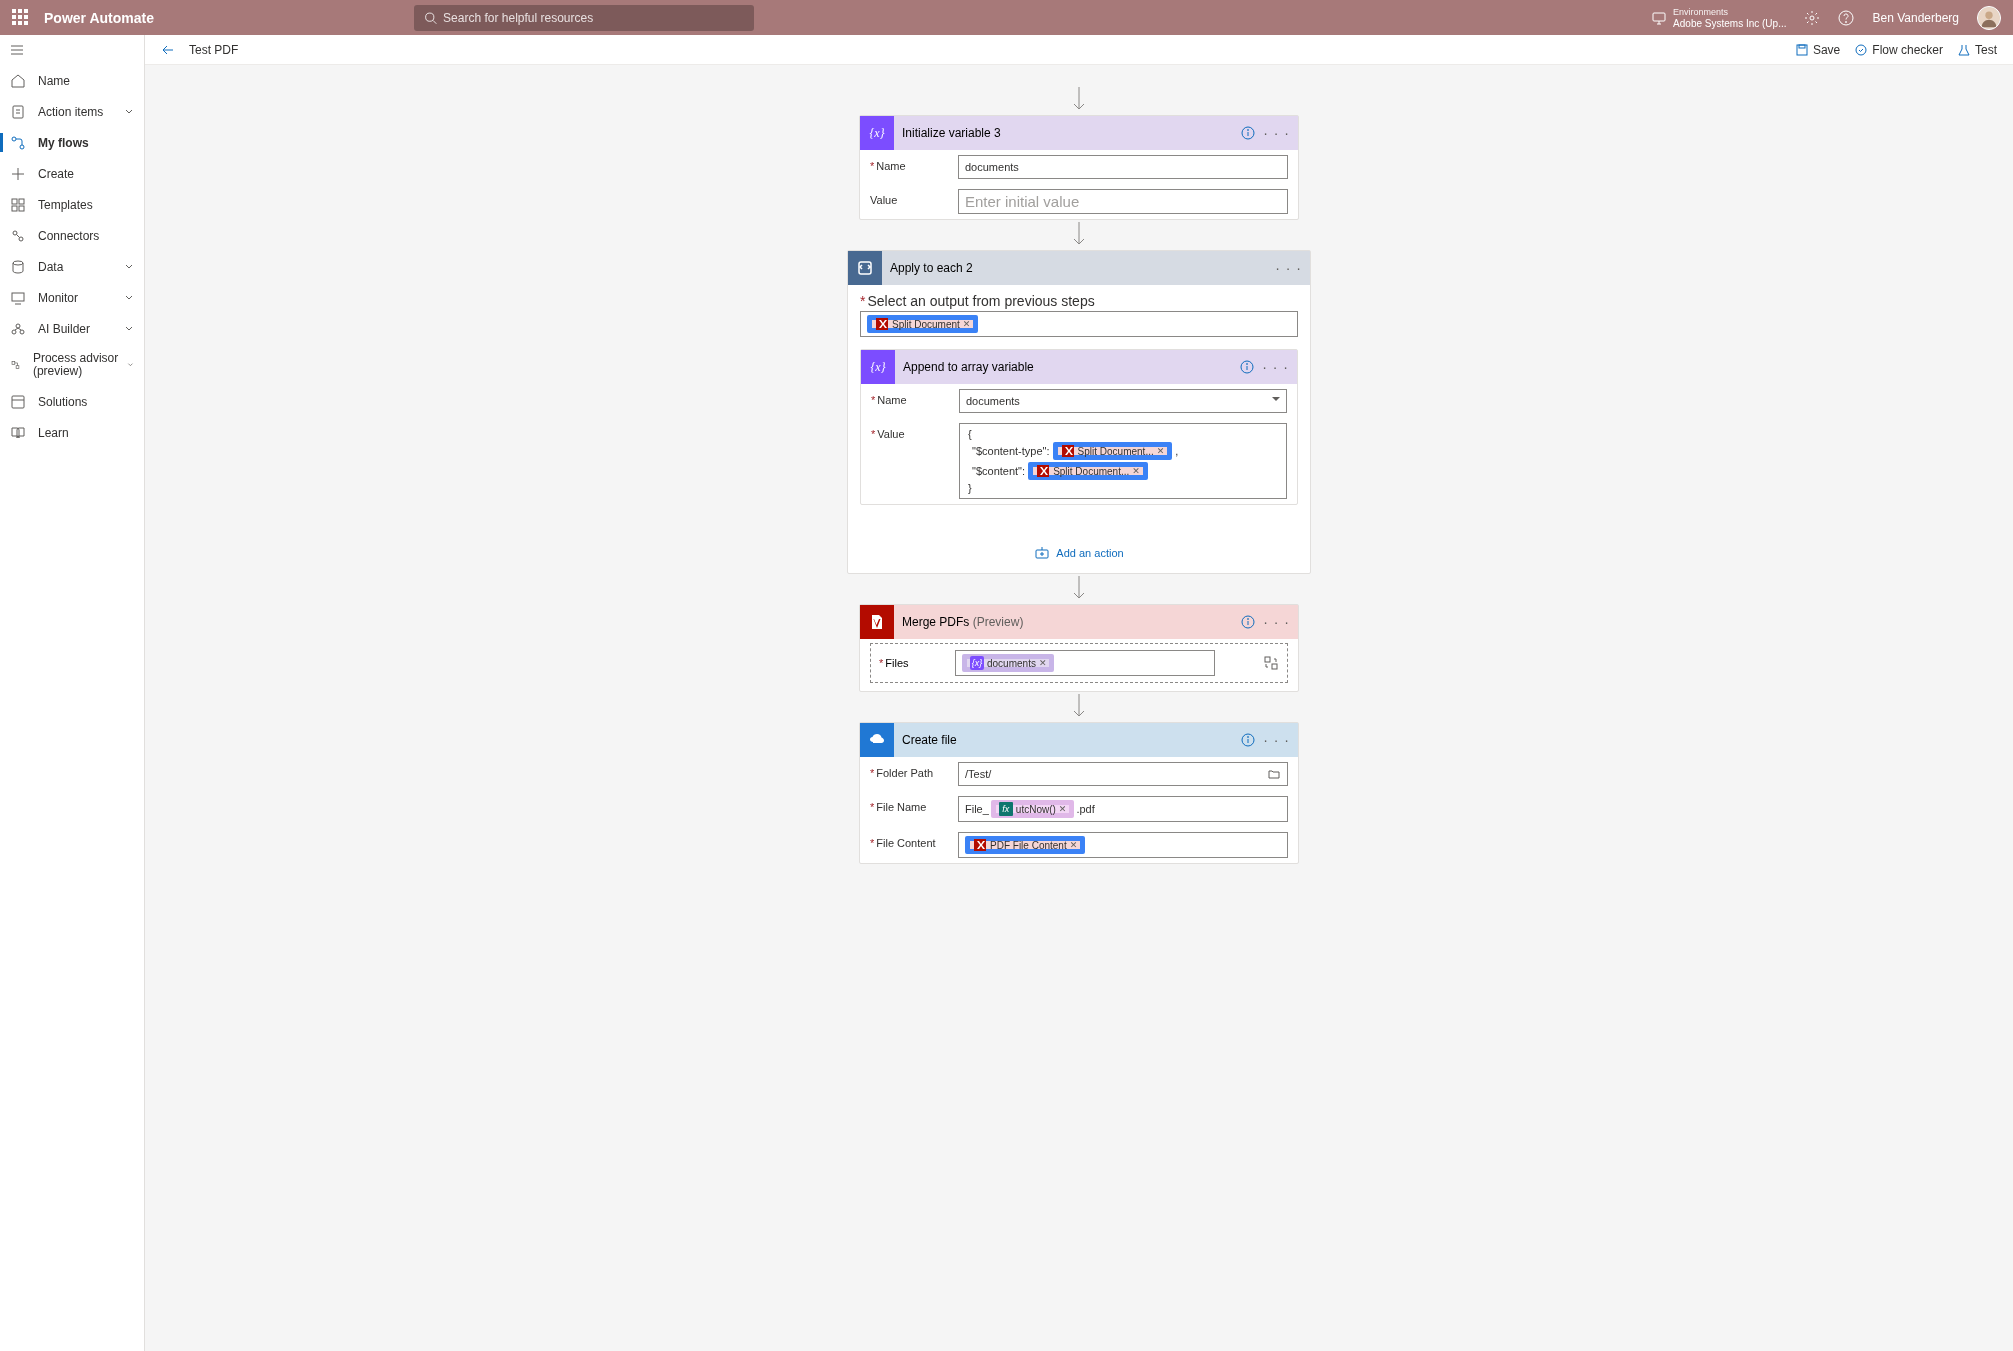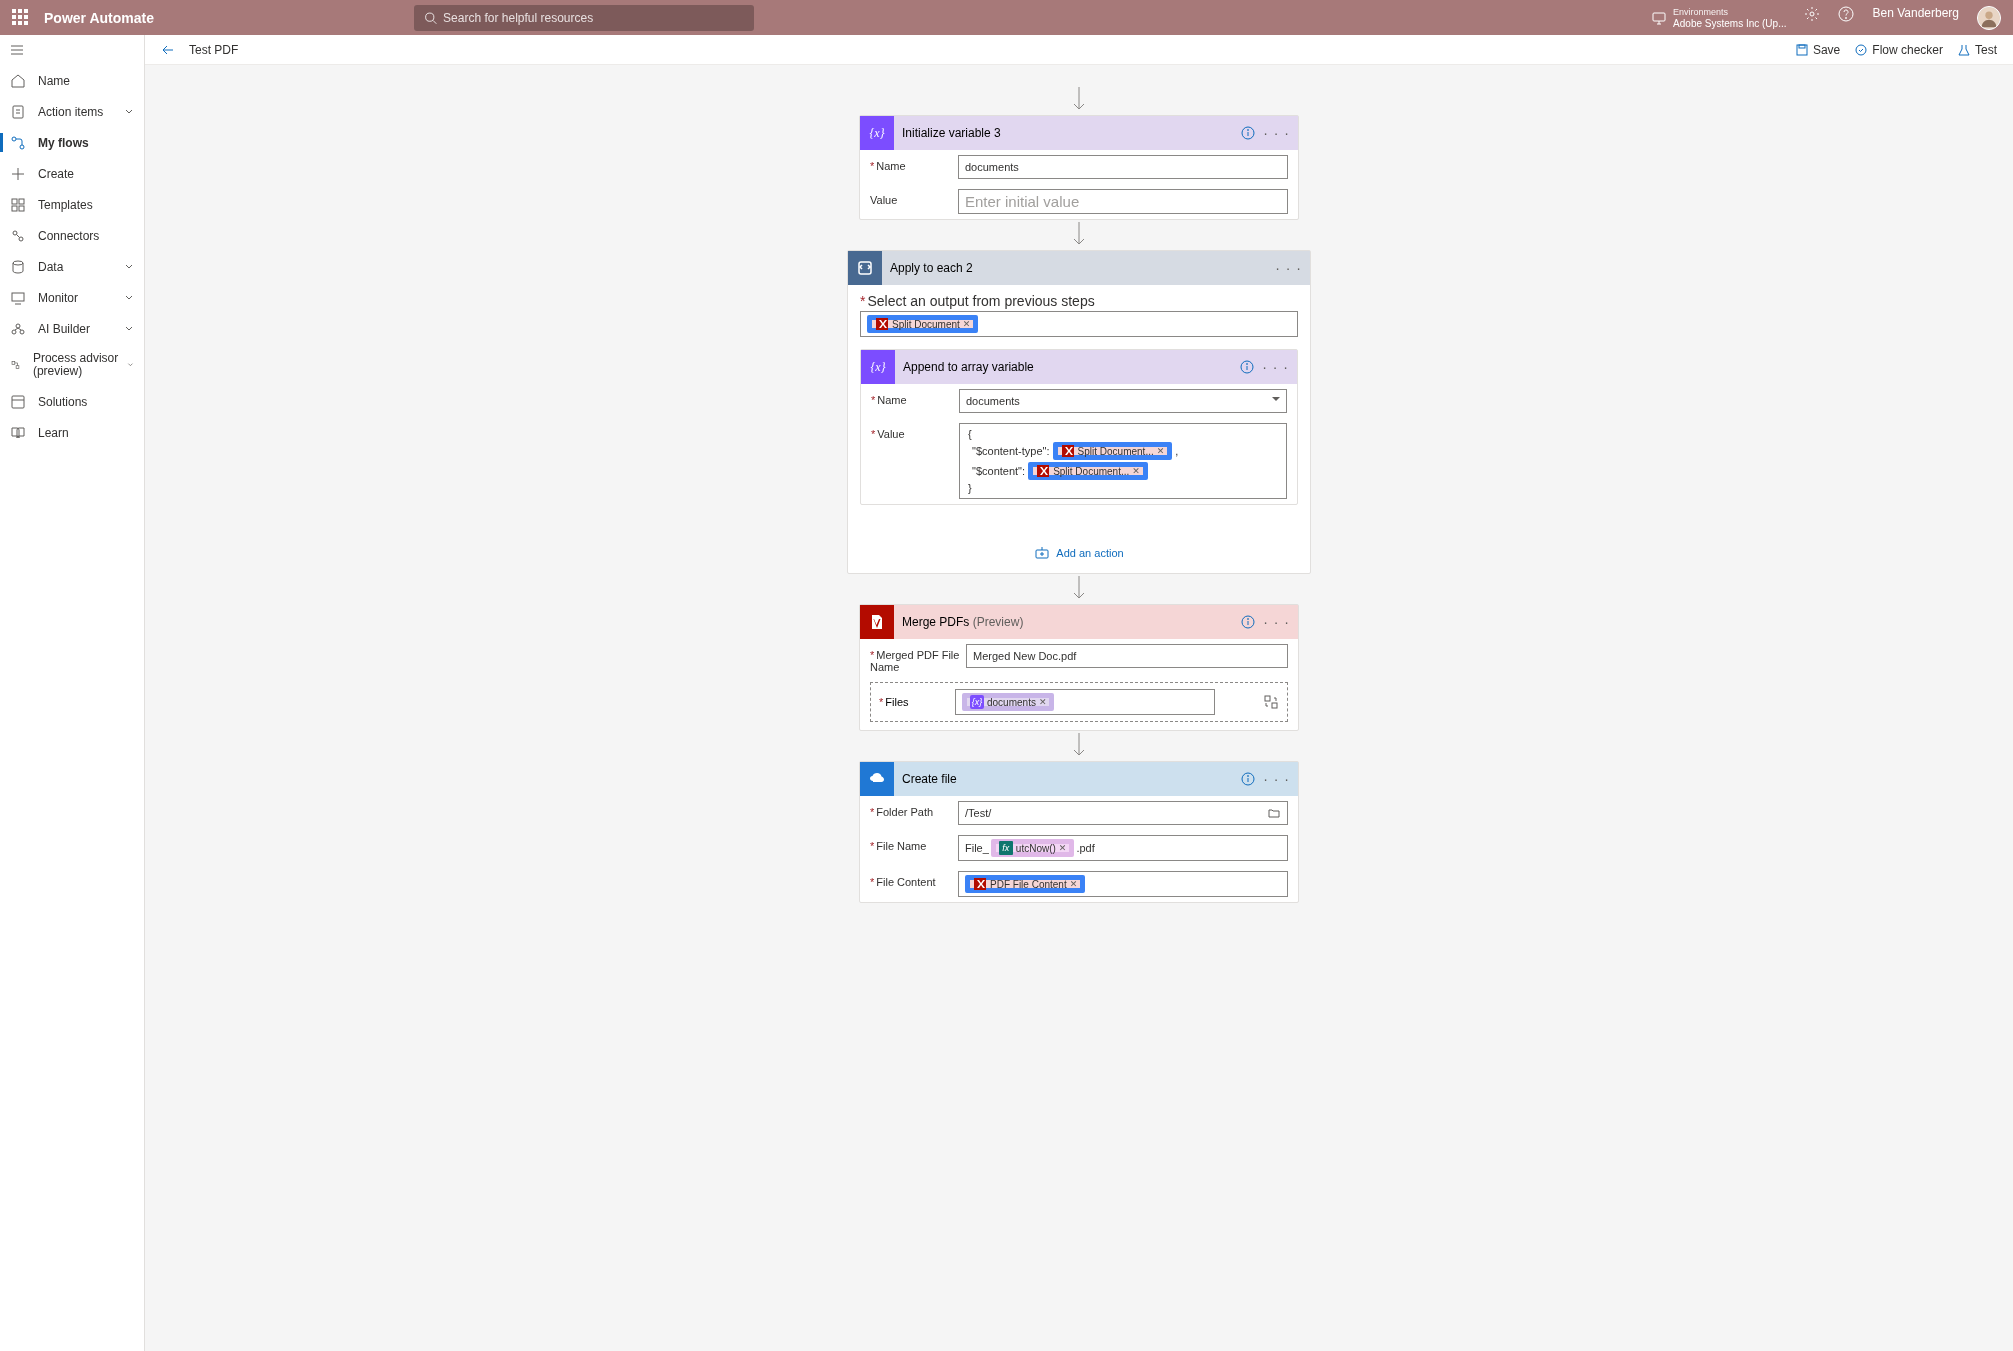--- a/index.html
+++ b/index.html
@@ -4,21 +4,21 @@
 <style>
 * { margin: 0; padding: 0; box-sizing: border-box; font-family: "Segoe UI", -apple-system, sans-serif; }
 body { background: #f5f5f5; overflow: hidden; }
 .header { height: 35px; background: #a77979; display: flex; align-items: center; padding: 0 12px; color: #fff; }
 .waffle { width: 18px; height: 18px; display: grid; grid-template-columns: repeat(3,4px); grid-template-rows: repeat(3,4px); gap: 2px; margin-right: 14px; }
 .waffle span { background: #fff; }
 .brand { font-size: 14px; font-weight: 600; }
 .search-box { margin-left: 260px; width: 340px; height: 26px; background: rgba(0,0,0,0.25); border-radius: 3px; display: flex; align-items: center; padding: 0 10px; color: #fff; }
 .search-box input { background: transparent; border: none; color: #fff; font-size: 12px; width: 100%; outline: none; }
 .search-box input::placeholder { color: #e8e0e0; }
-.header-right { margin-left: auto; display: flex; align-items: flex-start; gap: 18px; }
+.header-right { margin-left: auto; display: flex; align-items: center; gap: 18px; }
 .env { font-size: 10px; line-height: 12px; }
 .env-label { font-size: 9px; opacity: 0.9; }
 .header-icon { width: 16px; height: 16px; stroke: #fff; fill: none; }
 .avatar { width: 24px; height: 24px; border-radius: 50%; background: #ddd; display: flex; align-items: center; justify-content: center; font-size: 10px; overflow: hidden; border: 1px solid #fff; }
 .avatar svg { width: 100%; height: 100%; }
 .user-name { font-size: 12px; }
 .shell { display: flex; height: calc(100vh - 35px); }
 .nav { width: 145px; background: #fff; border-right: 1px solid #e1dfdd; display: flex; flex-direction: column; }
 .hamburger { height: 30px; display: flex; align-items: center; padding: 0 10px; }
 .nav-item { height: 31px; display: flex; align-items: center; padding: 0 10px; font-size: 12px; color: #323130; cursor: pointer; position: relative; }
@@ -448,28 +448,20 @@
             <div class="card-title"><span>Merge PDFs</span> <span style="color:#605e5c">(Preview)</span></div>
             <div class="head-actions">
               <svg class="info-icon" viewBox="0 0 14 14">
                   <circle cx="7" cy="7" r="6"></circle>
                   <line x1="7" y1="6" x2="7" y2="10"></line>
                   <circle cx="7" cy="4" r="0.5"></circle>
                 </svg>
               <span class="dots">· · ·</span>
             </div>
           </div>
-          <div class="row">
-              <div class="row-label" style="width:96px"><span class="req">*</span><span>Merged PDF File Name</span></div>
-              <div class="row-field">
-                <div class="input">
-                  <span>Merged New Doc.pdf</span>
-                </div>
-              </div>
-            </div>
           <div class="files-row">
             <div class="files-label"><span class="req">*</span><span>Files</span></div>
             <div class="input" style="flex:1;max-width:260px">
               <span class="token var">
                 <span class="token-icon" style="background:#7c4dff;border-radius:2px">
                     <span style="color:#fff;font-size:9px;font-style:italic">{x}</span>
                   </span>
                 <span>documents</span>
                 <span class="token-x">✕</span>
               </span>

